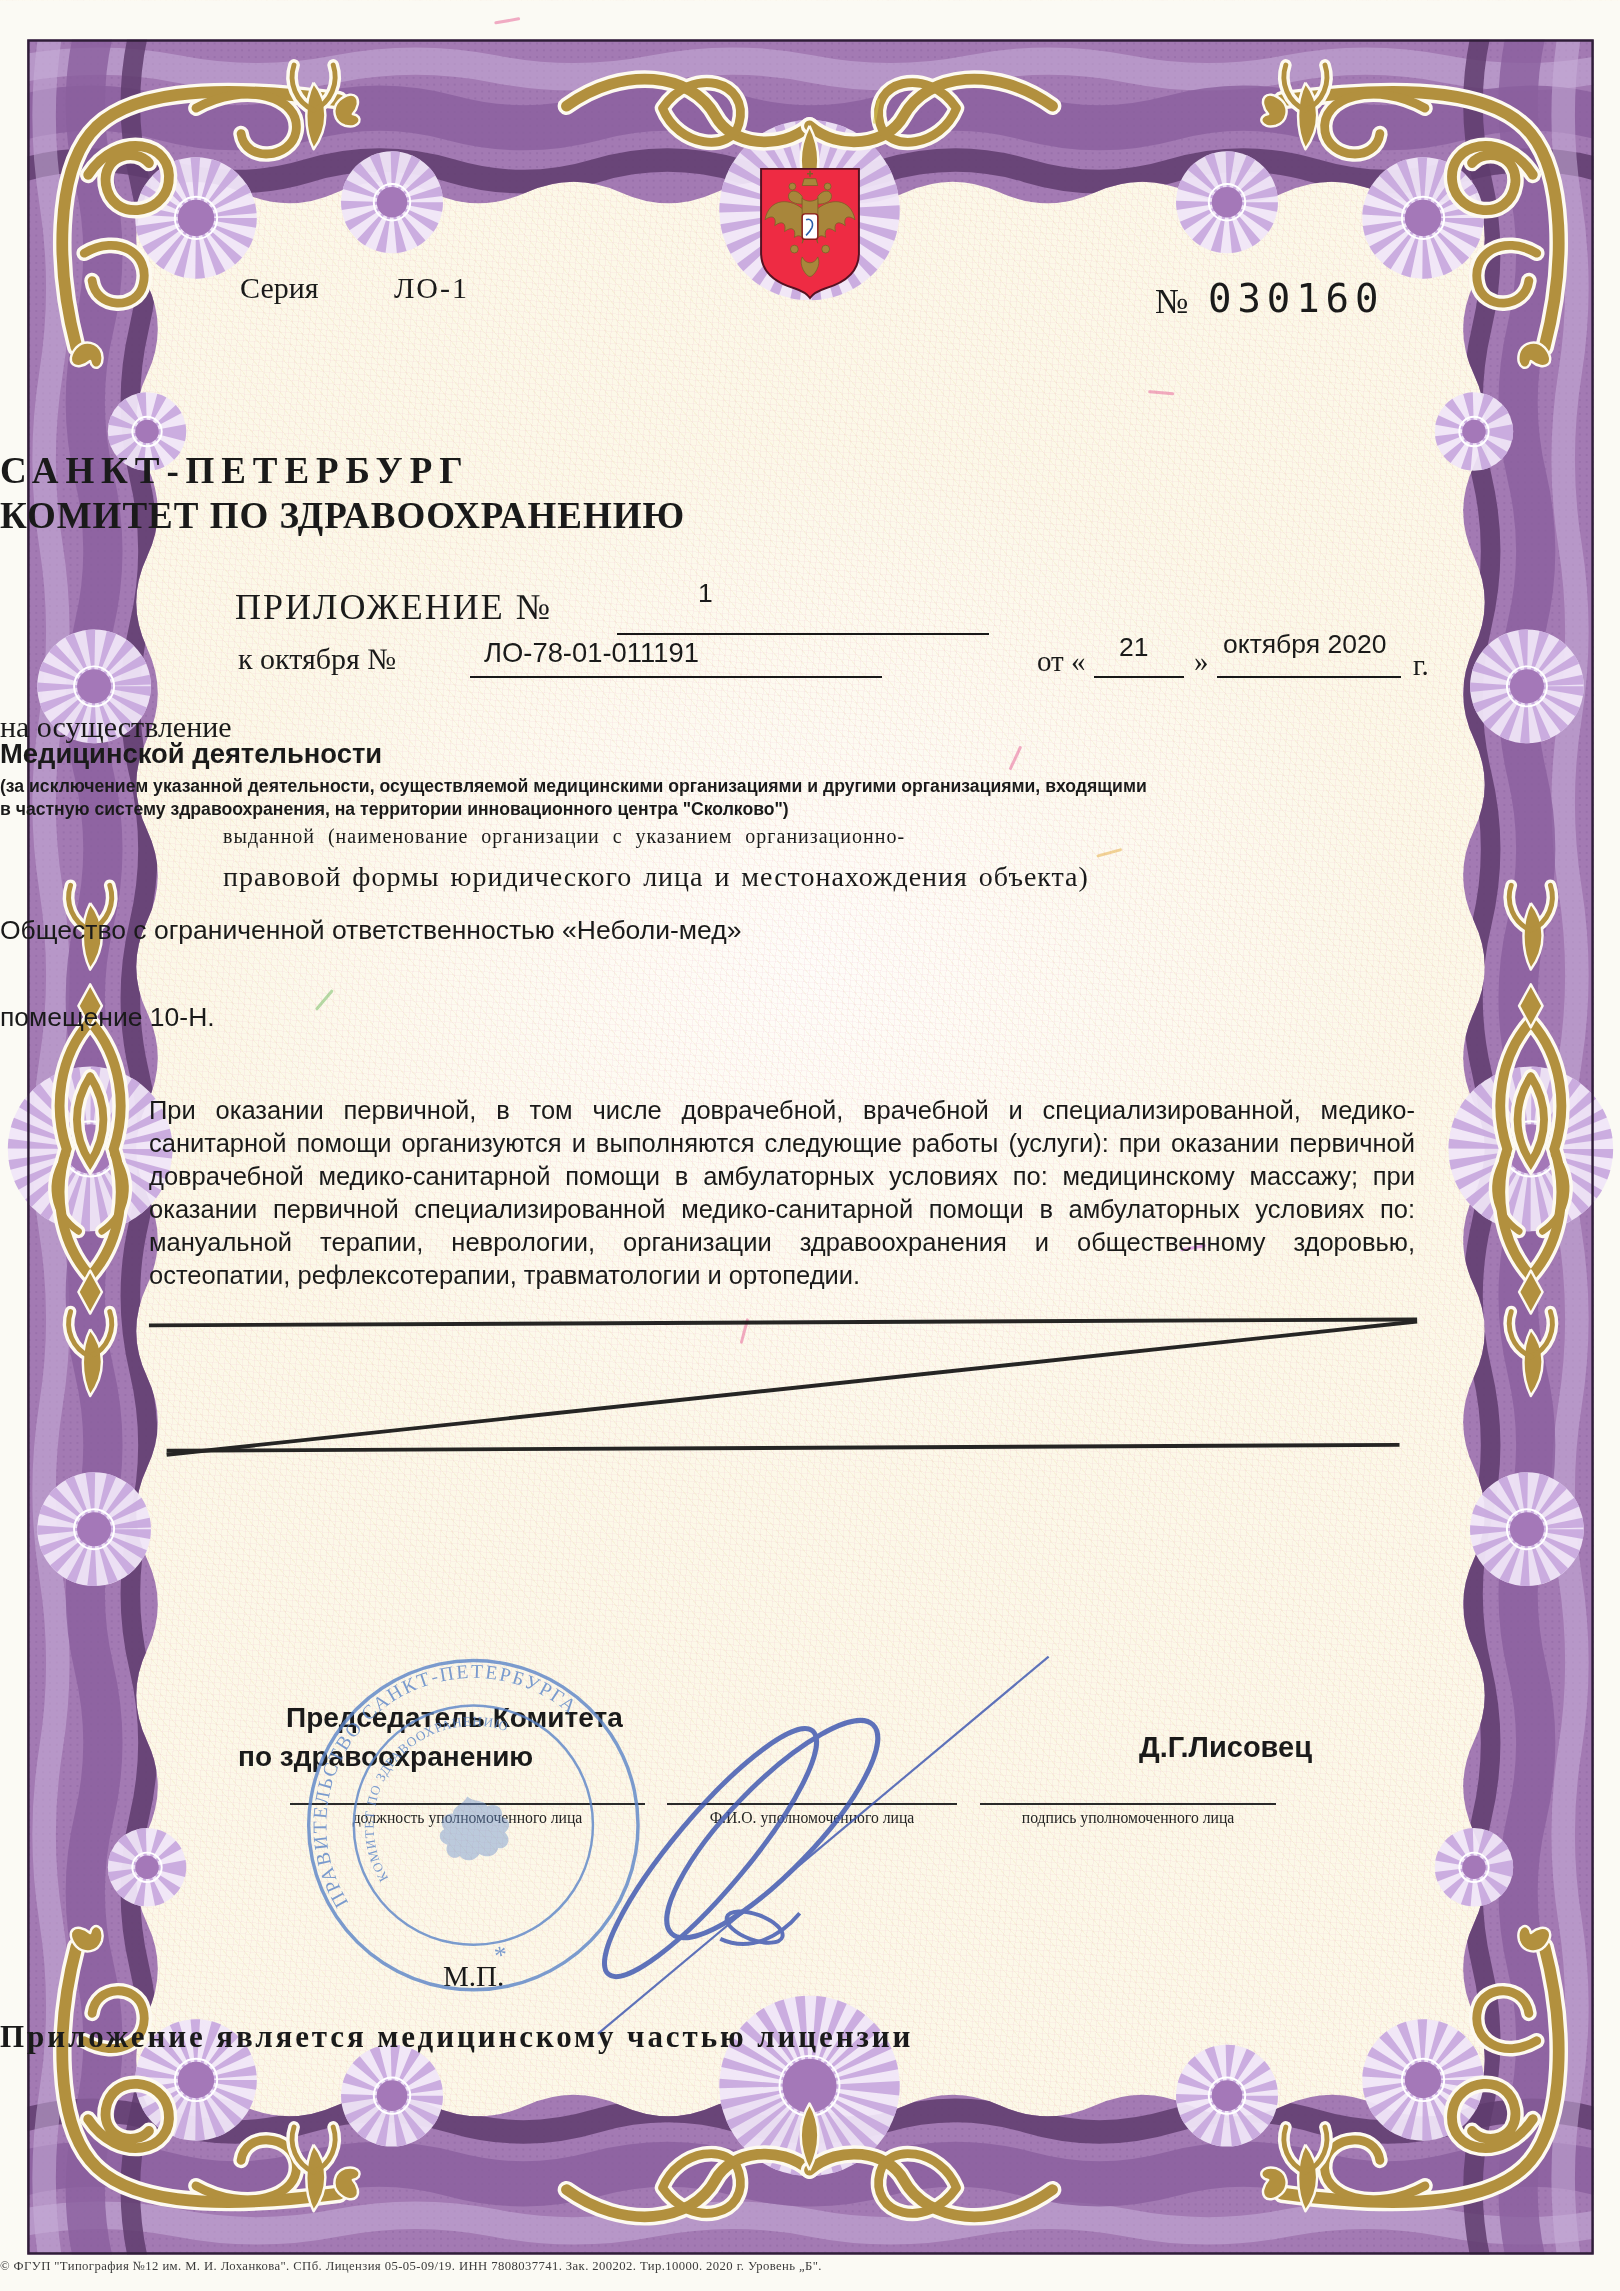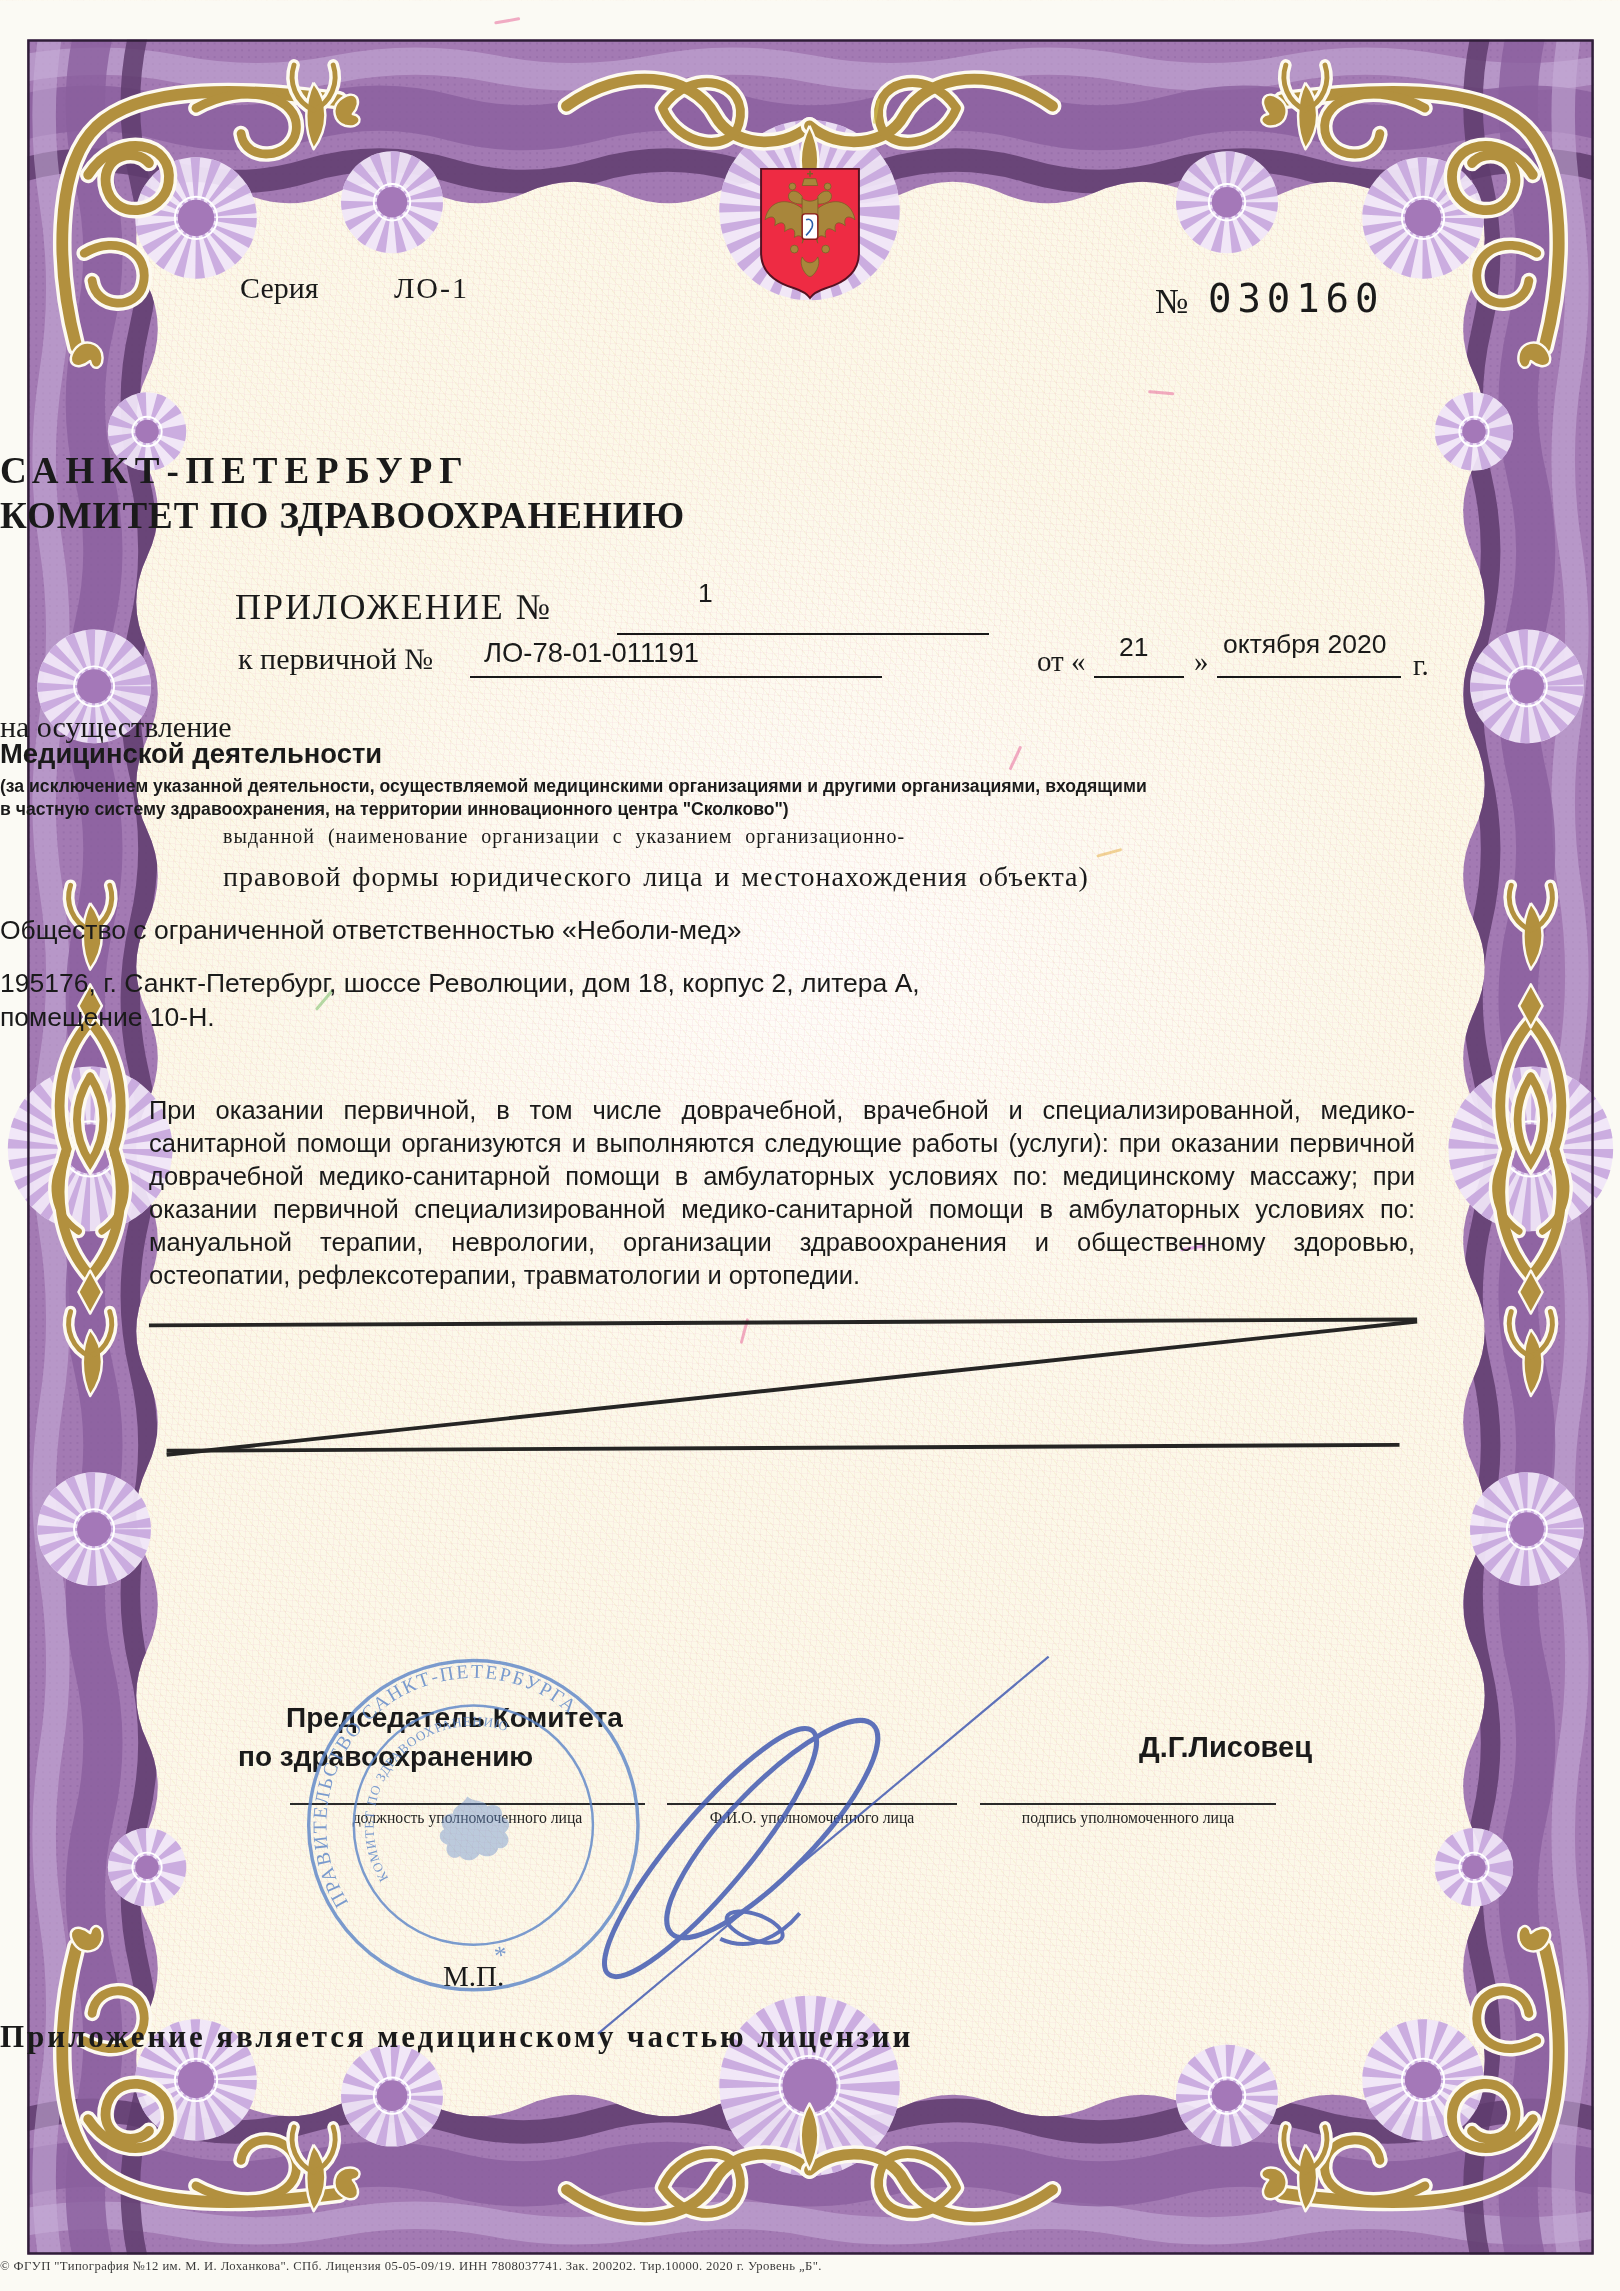--- a/index.html
+++ b/index.html
@@ -373,42 +373,41 @@
   <div class="abs serif" style="left:1155px;top:282px;font-size:35px;">№</div>
   <div class="abs mono" style="left:1208px;top:276px;font-size:39px;letter-spacing:5.9px;">030160</div>
 
   <div class="c serif" style="top:449px;font-size:37px;font-weight:bold;letter-spacing:6.9px;">САНКТ-ПЕТЕРБУРГ</div>
   <div class="c serif" style="top:494px;font-size:37px;font-weight:bold;letter-spacing:1px;">КОМИТЕТ ПО ЗДРАВООХРАНЕНИЮ</div>
 
   <div class="abs serif" style="left:235px;top:586px;font-size:36px;letter-spacing:2px;">ПРИЛОЖЕНИЕ №</div>
   <div class="abs sans" style="left:698px;top:578px;font-size:26.5px;">1</div>
   <div class="ul" style="left:617px;top:633px;width:372px;"></div>
 
-  <div class="abs serif" style="left:238px;top:642px;font-size:30px;">к первичной №</div>
+  <div class="abs serif" style="left:238px;top:642px;font-size:30px;">к октября №</div>
   <div class="abs sans" style="left:484px;top:637px;font-size:27.4px;">ЛО-78-01-011191</div>
   <div class="ul" style="left:470px;top:676px;width:412px;"></div>
 
   <div class="abs serif" style="left:1037px;top:645px;font-size:29px;">от «</div>
   <div class="abs sans" style="left:1119px;top:632px;font-size:26.5px;">21</div>
   <div class="ul" style="left:1094px;top:676px;width:90px;"></div>
   <div class="abs serif" style="left:1194px;top:645px;font-size:29px;">»</div>
   <div class="abs sans" style="left:1223px;top:629px;font-size:26.5px;">октября 2020</div>
   <div class="ul" style="left:1217px;top:676px;width:184px;"></div>
   <div class="abs serif" style="left:1413px;top:649px;font-size:29px;">г.</div>
 
   <div class="c serif" style="top:710px;font-size:30px;">на осуществление</div>
   <div class="c sans" style="top:738px;font-size:27.4px;font-weight:600;">Медицинской деятельности</div>
   <div class="c sans" style="top:776px;font-size:17.6px;font-weight:700;">(за исключением указанной деятельности, осуществляемой медицинскими организациями и другими организациями, входящими</div>
   <div class="c sans" style="top:799px;font-size:17.6px;font-weight:700;">в частную систему здравоохранения, на территории инновационного центра "Сколково")</div>
 
   <div class="abs serif" style="left:223px;top:825px;font-size:20px;word-spacing:6.9px;letter-spacing:1px;">выданной (наименование организации с указанием организационно-</div>
   <div class="abs serif" style="left:223px;top:861px;font-size:28px;word-spacing:2.9px;letter-spacing:1px;">правовой формы юридического лица и местонахождения объекта)</div>
 
   <div class="c sans" style="top:915px;font-size:26.5px;">Общество с ограниченной ответственностью «Неболи-мед»</div>
-  <div class="c sans" style="top:968px;font-size:26.5px;">195176, г. Санкт-Петербург, шоссе Революции, дом 18, корпус 2, литера А,</div>
   <div class="c sans" style="top:1002px;font-size:26.5px;">помещение 10-Н.</div>
 
   <div class="abs sans just" style="left:149px;top:1094px;width:1266px;font-size:25.5px;line-height:33px;">При оказании первичной, в том числе доврачебной, врачебной и специализированной, медико-санитарной помощи организуются и выполняются следующие работы (услуги): при оказании первичной доврачебной медико-санитарной помощи в амбулаторных условиях по: медицинскому массажу; при оказании первичной специализированной медико-санитарной помощи в амбулаторных условиях по: мануальной терапии, неврологии, организации здравоохранения и общественному здоровью, остеопатии, рефлексотерапии, травматологии и ортопедии.</div>
 
   <div class="abs sans" style="left:238px;top:1702px;font-size:28px;font-weight:600;margin-left:48px;">Председатель Комитета</div>
   <div class="abs sans" style="left:238px;top:1741px;font-size:28px;font-weight:600;">по здравоохранению</div>
 
   <div class="sigul" style="left:290px;top:1803px;width:355px;"></div>
   <div class="sigul" style="left:667px;top:1803px;width:290px;"></div>
   <div class="sigul" style="left:980px;top:1803px;width:296px;"></div>

